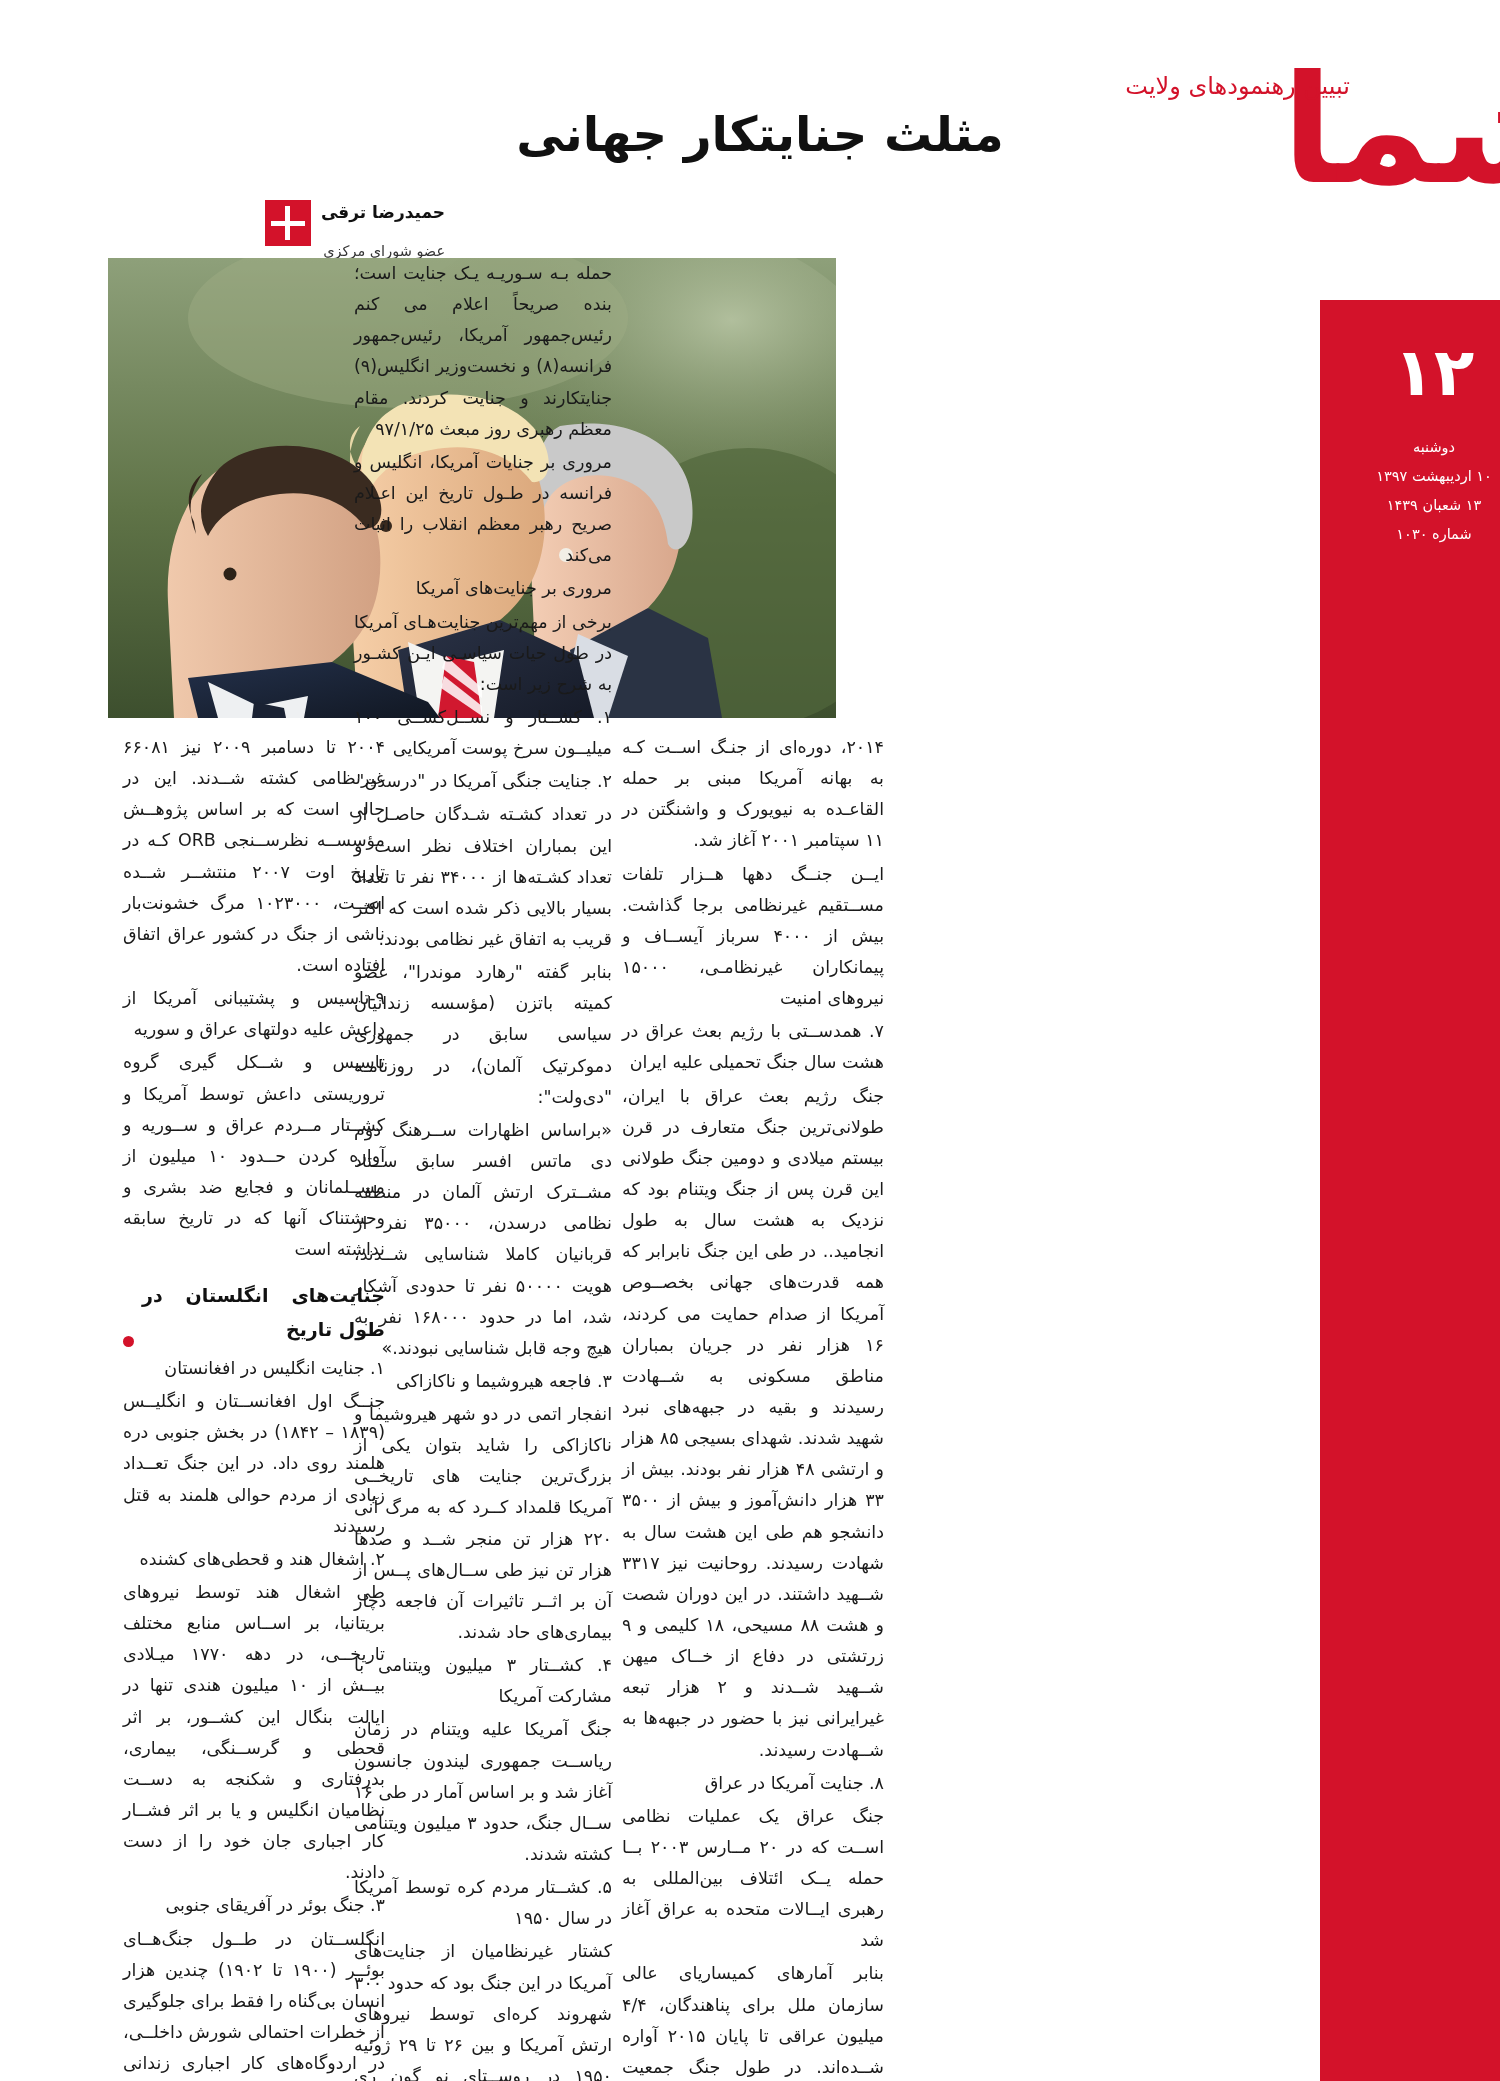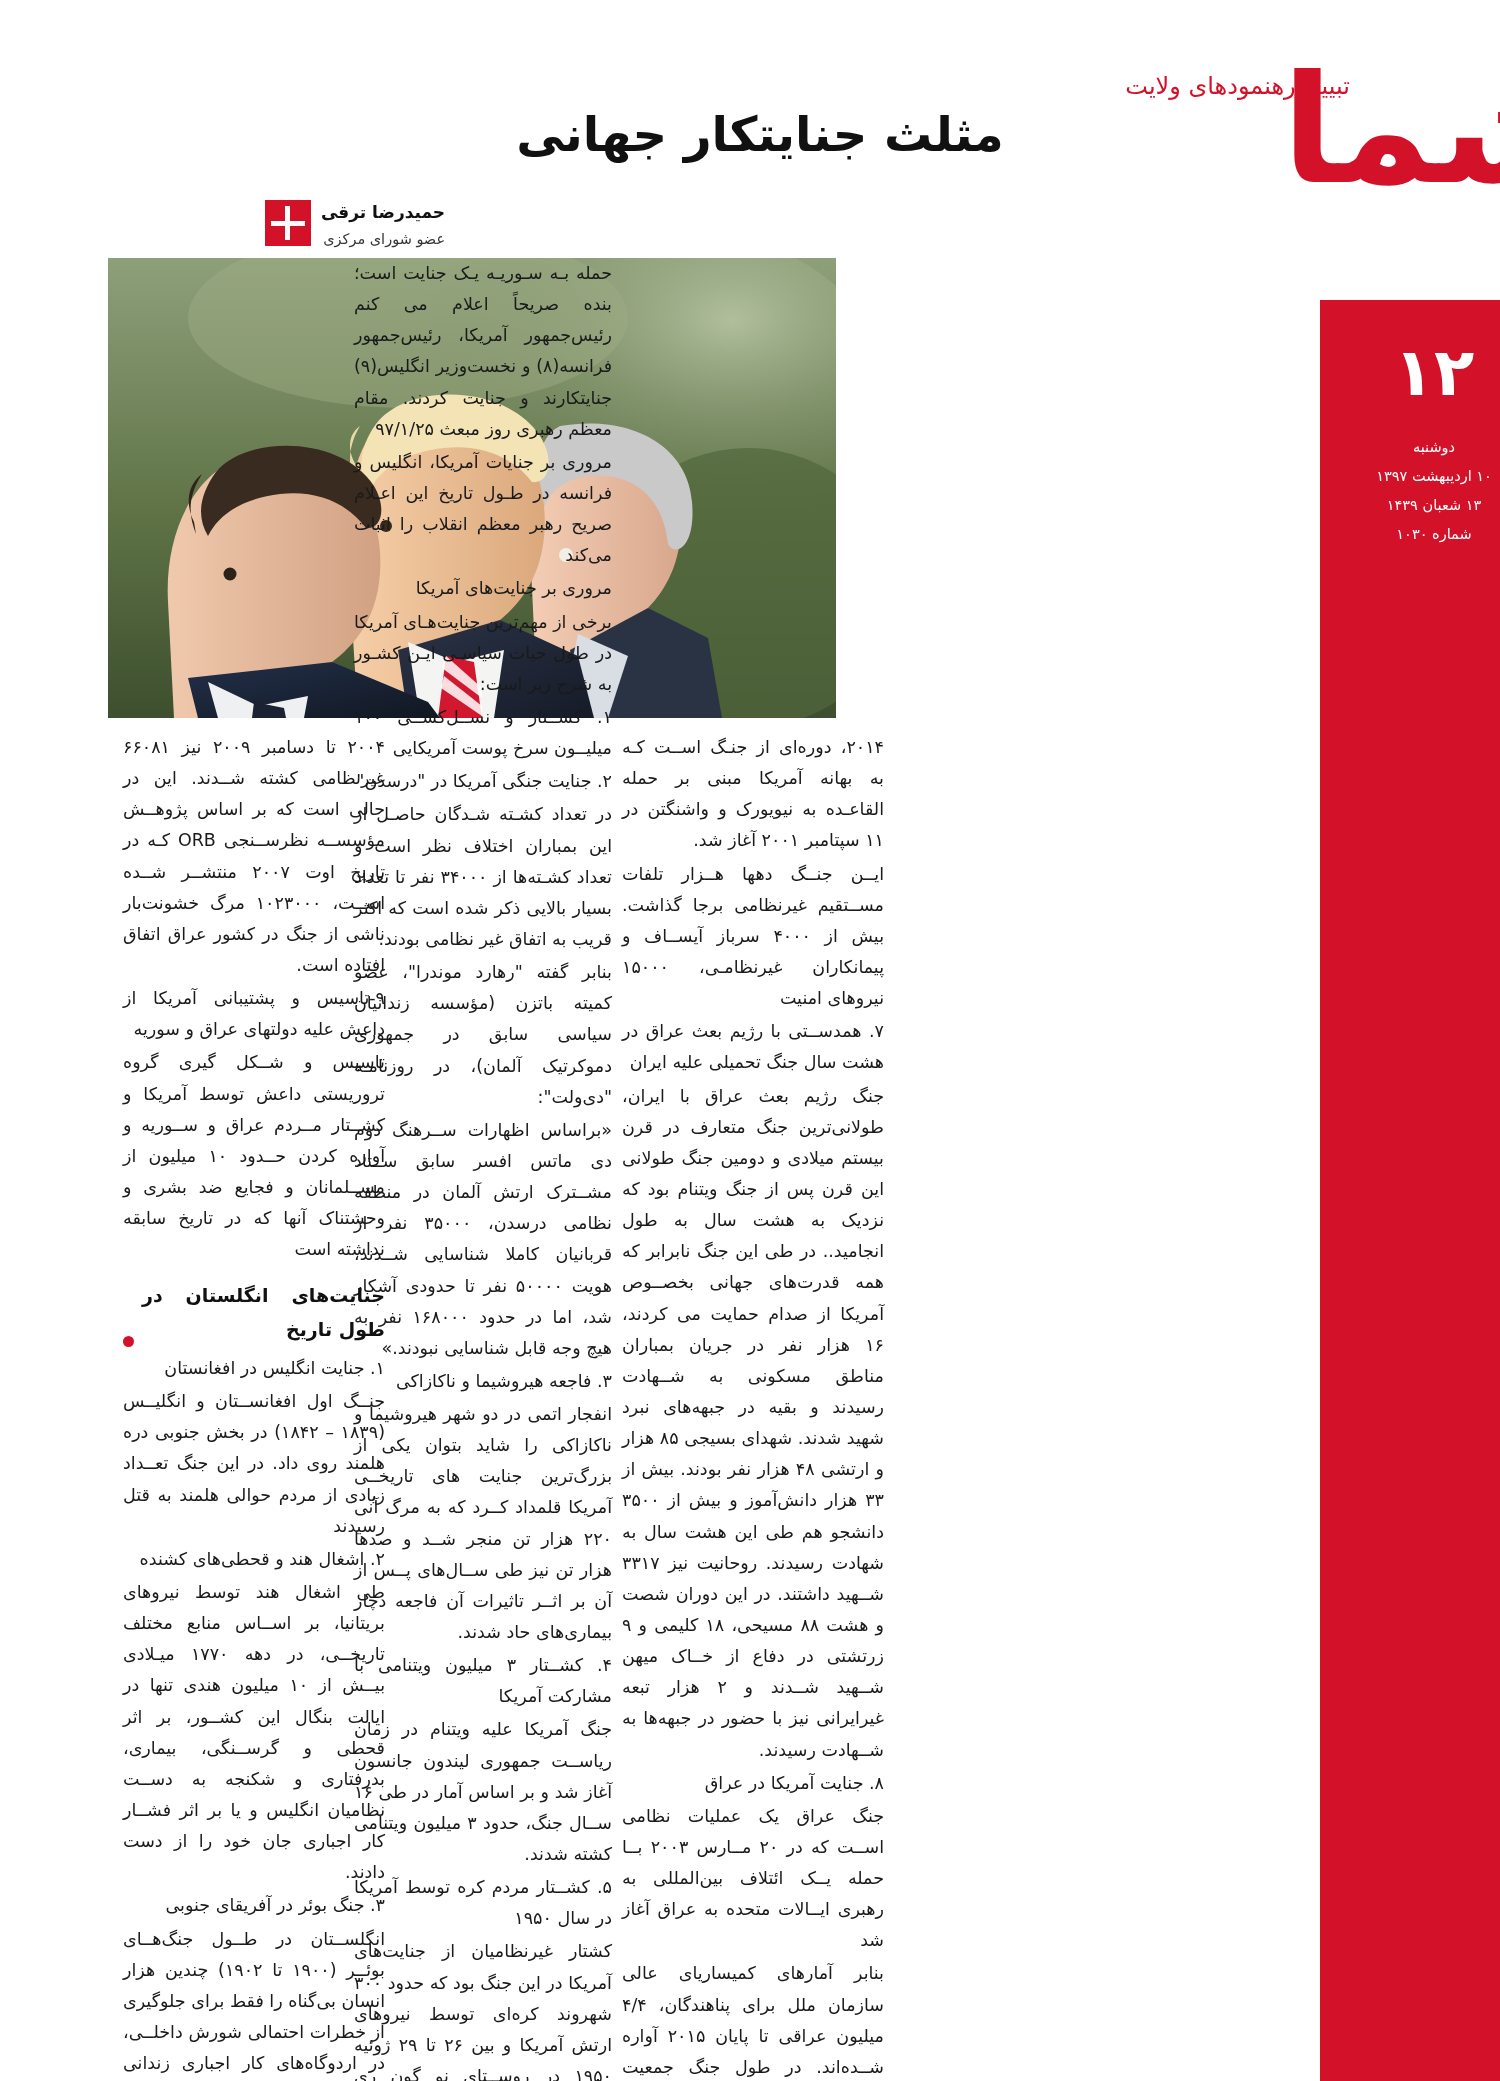--- a/index.html
+++ b/index.html
@@ -140,20 +140,21 @@
     direction: rtl;
   }
   .byline-name {
     font-size: 17px;
     font-weight: bold;
     color: #111;
   }
   .byline-role {
     font-size: 14.5px;
     color: #333;
+    margin-top: 12px;
   }
 
   
   .photo {
     position: absolute;
     top: 258px;
     left: 108px;
     width: 728px;
     height: 460px;
     overflow: hidden;

